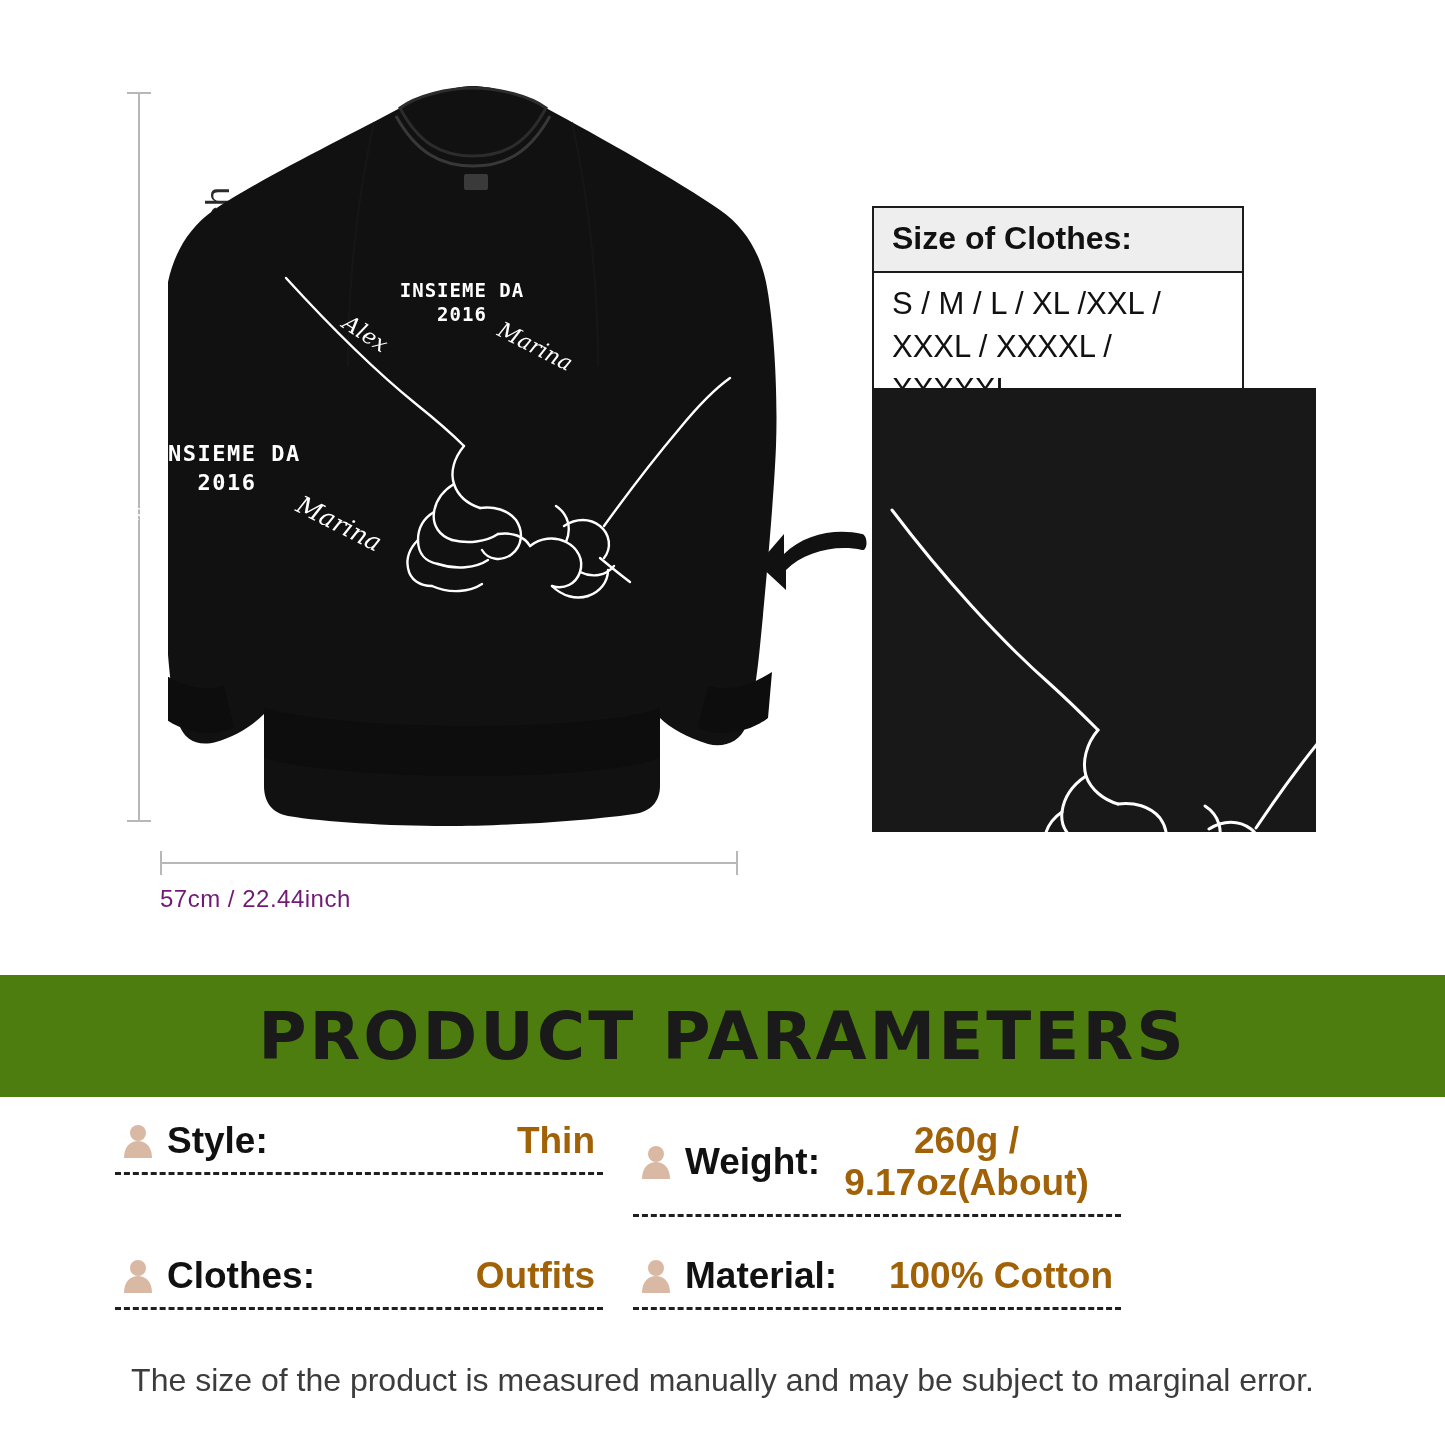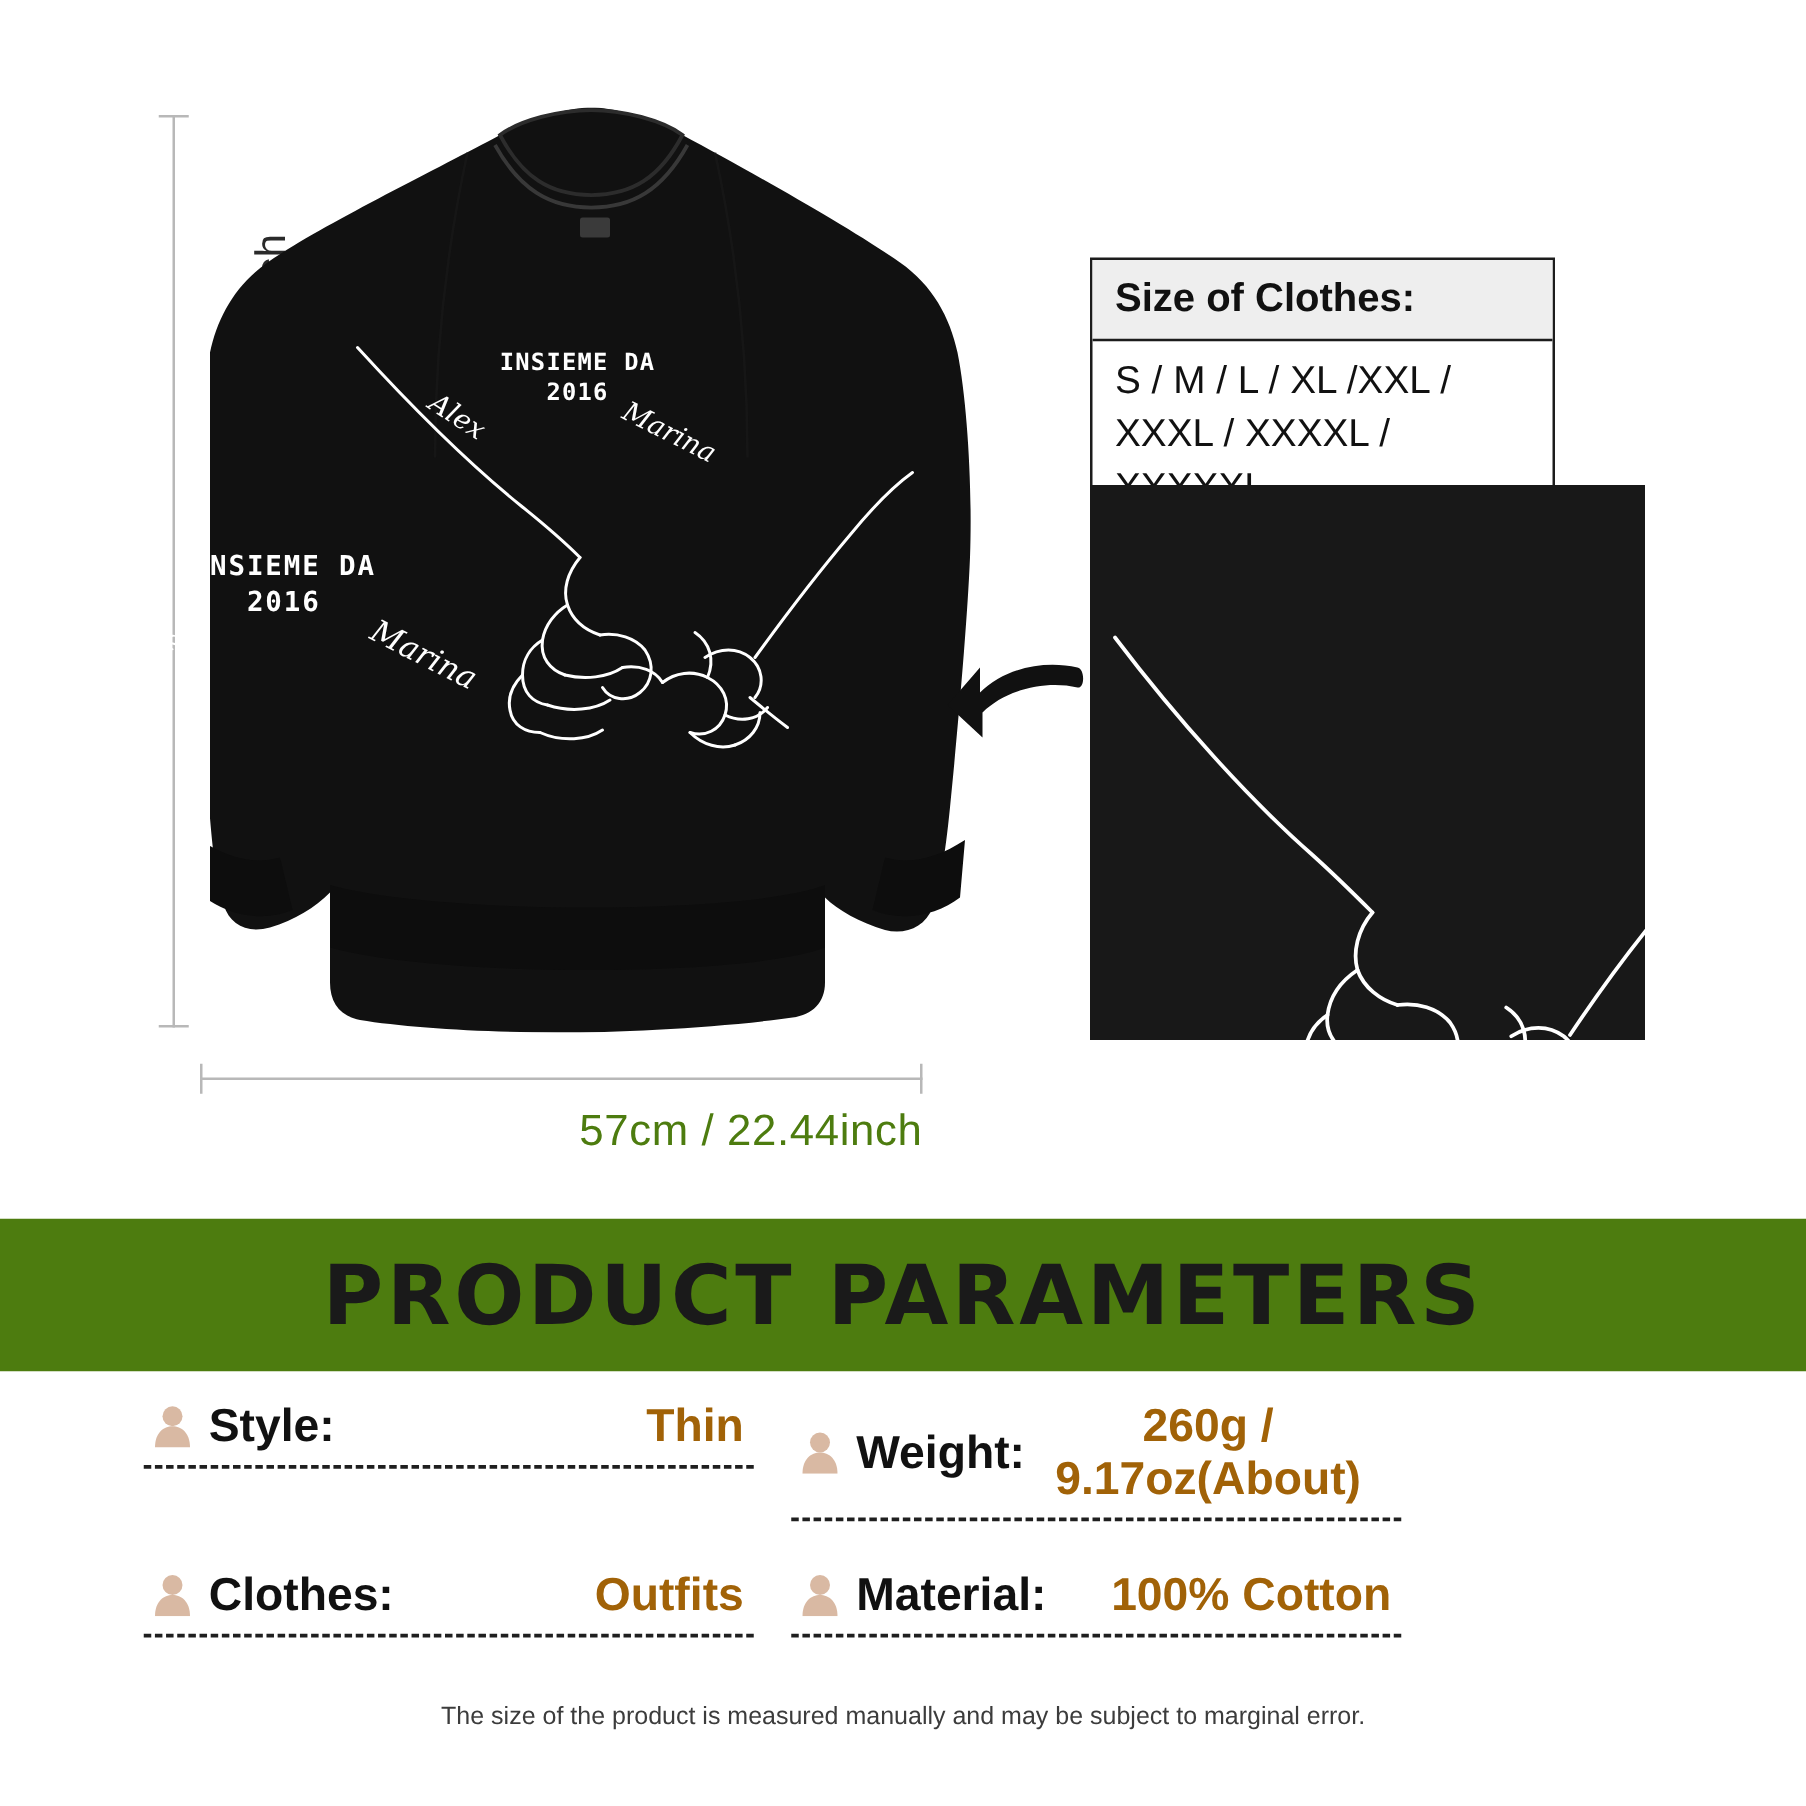--- a/index.html
+++ b/index.html
@@ -76,23 +76,23 @@
     background: #b8b8b8;
   }
   .dim-h::before { left: 0; }
   .dim-h::after { right: 0; }
 
   .dim-h-label {
     position: absolute;
     left: 160px;
     top: 885px;
     width: 578px;
-    text-align: right;
-    font-size: 35px;
-    color: #4d7c0f;
+    text-align: left;
+    font-size: 24px;
+    color: #701a75;
     letter-spacing: 0.5px;
   }
 
   
   .sweatshirt {
     position: absolute;
     left: 168px;
     top: 86px;
     width: 610px;
     height: 740px;
@@ -279,21 +279,21 @@
     font-weight: bold;
     text-align: center;
   }
 
   .footnote {
     position: absolute;
     left: 0;
     top: 1362px;
     width: 1445px;
     text-align: center;
-    font-size: 20px;
+    font-size: 32px;
     color: #3c3c3c;
   }
 </style>
 </head>
 <body>
 
 <div class="top-section">
 
   <div class="dim-v"></div>
   <div class="dim-v-label">67cm / 26.38inch</div>

